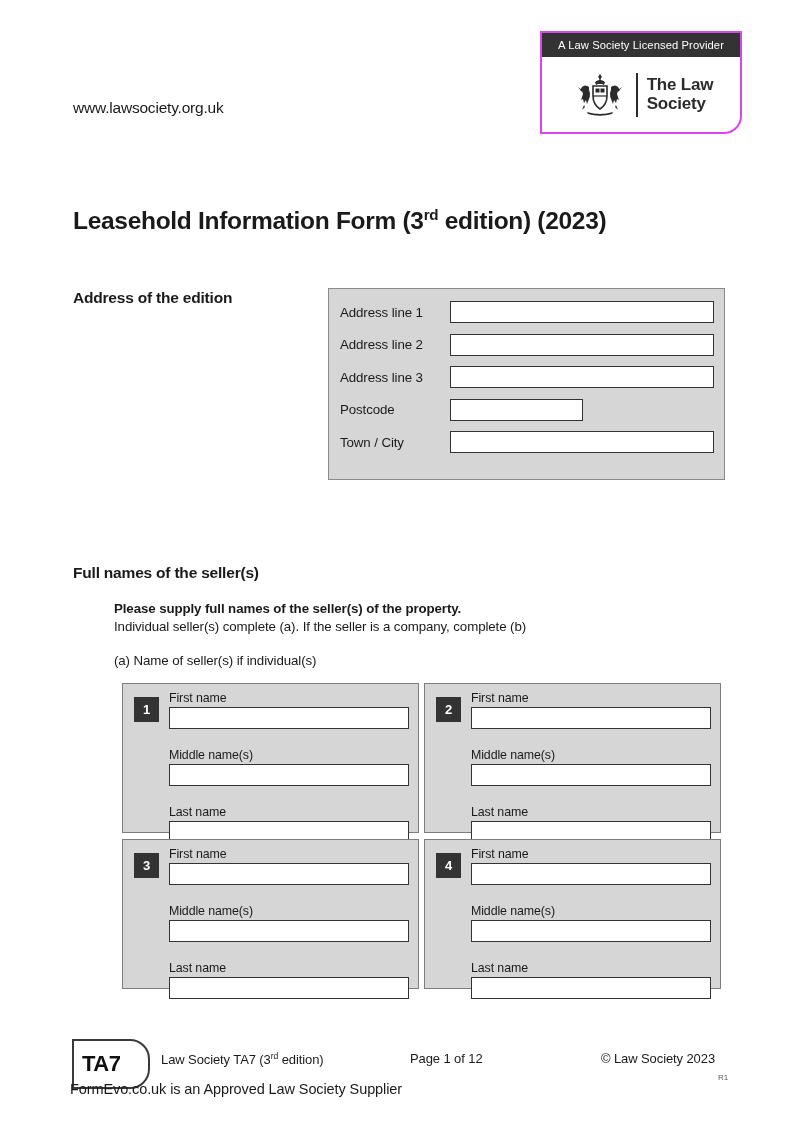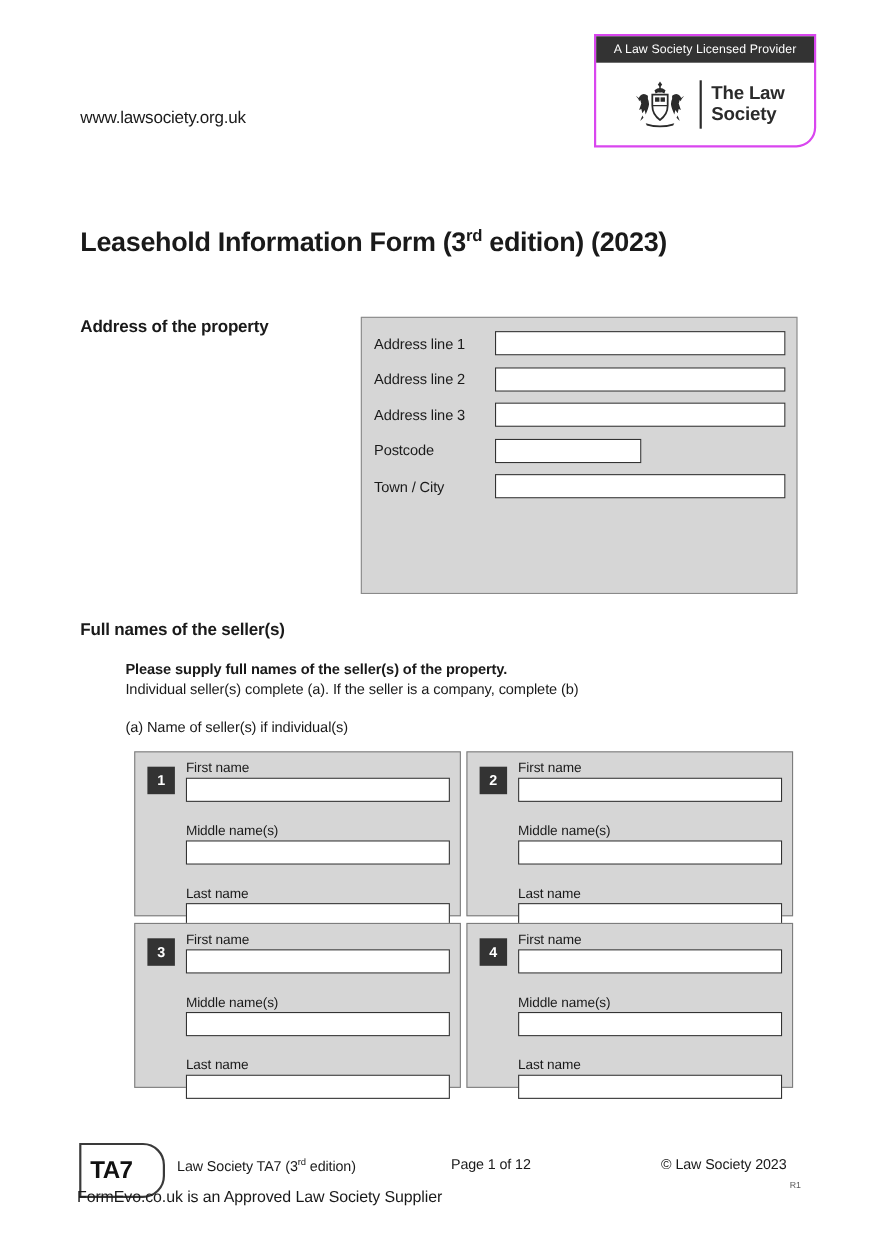--- a/index.html
+++ b/index.html
@@ -102,21 +102,21 @@
   }
   #heading-address { left: 73px; top: 289px; }
   #heading-sellers { left: 73px; top: 564px; }
 
   
   .address-panel {
     position: absolute;
     left: 328px;
     top: 288px;
     width: 397px;
-    height: 252px;
+    height: 192px;
     background: #d6d6d6;
     border: 1px solid #8a8a8a;
     box-sizing: border-box;
     padding: 12px 10px 0 11px;
   }
   .addr-row {
     display: flex;
     align-items: center;
     margin-bottom: 10.5px;
   }
@@ -281,21 +281,21 @@
       <div class="logo-divider"></div>
       <div class="logo-wordmark">
         <div>The Law</div>
         <div>Society</div>
       </div>
     </div>
   </div>
 
   <div class="form-title"><span>Leasehold Information Form (3</span><sup>rd</sup><span> edition) (2023)</span></div>
 
-  <div class="section-heading" id="heading-address">Address of the property</div>
+  <div class="section-heading" id="heading-address">Address of the edition</div>
 
   <div class="address-panel">
     <div class="addr-row">
       <div class="addr-label">Address line 1</div>
       <input class="addr-input wide" type="text" value="" style="">
     </div>
     <div class="addr-row">
       <div class="addr-label">Address line 2</div>
       <input class="addr-input wide" type="text" value="" style="">
     </div>

